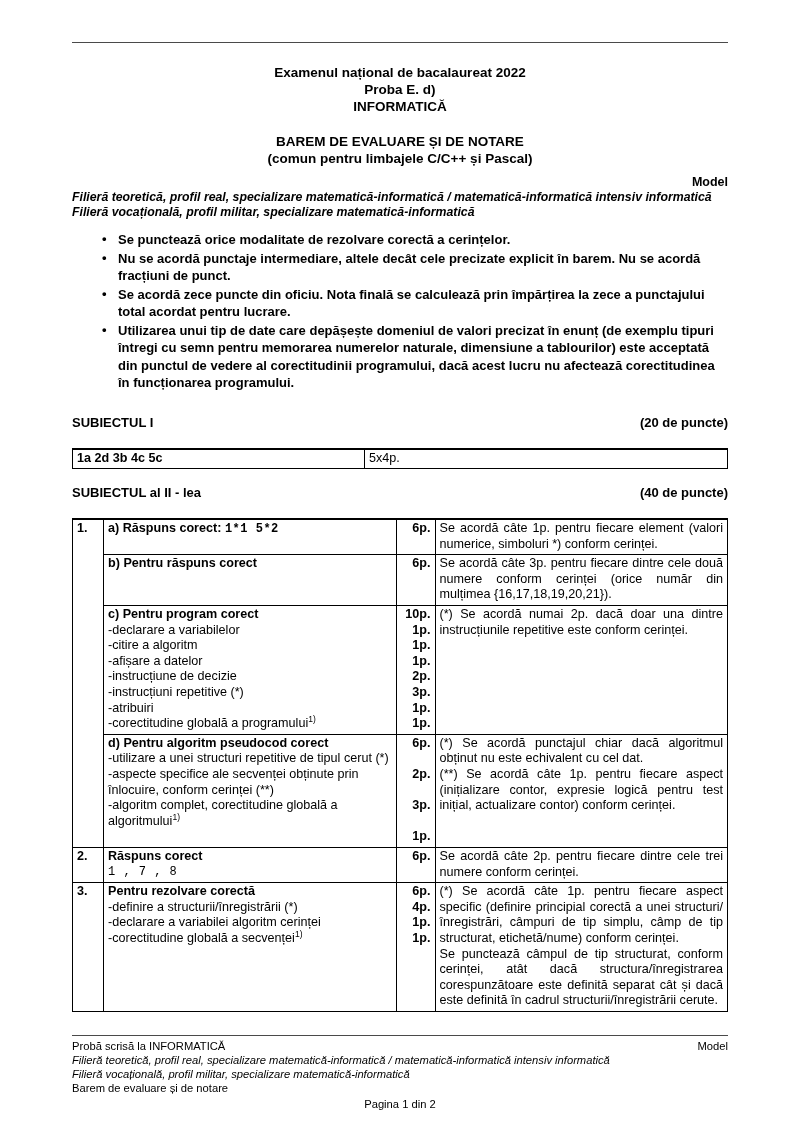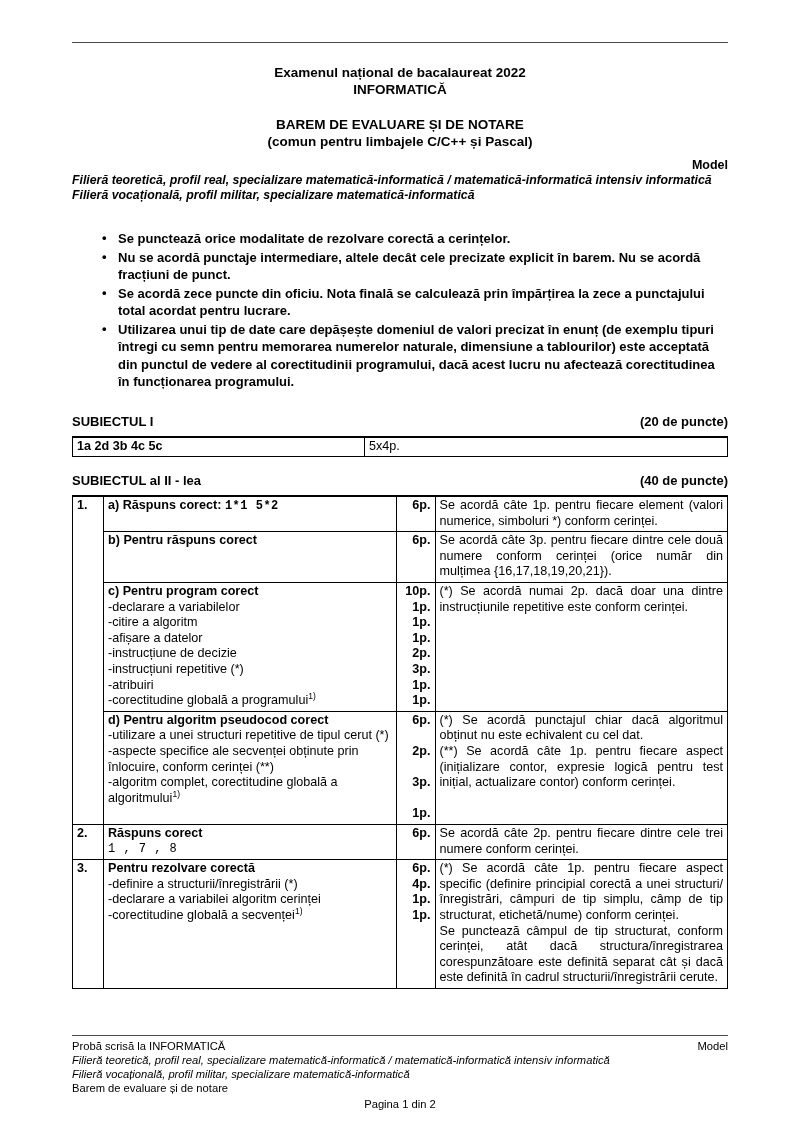--- a/index.html
+++ b/index.html
@@ -67,21 +67,21 @@
   }
   .filiera {
     font-style: italic;
     font-weight: bold;
     font-size: 12.3px;
     line-height: 14.5px;
   }
 
   
   ul.rules {
-    margin: 28px 0 0 0;
+    margin: 12px 0 0 0;
     padding-left: 46px;
     list-style: none;
   }
   ul.rules li {
     position: relative;
     font-weight: bold;
     font-size: 13px;
     line-height: 17.5px;
     margin-bottom: 1px;
     text-align: left;
@@ -96,21 +96,21 @@
 
   
   .subject-head {
     display: flex;
     justify-content: space-between;
     align-items: baseline;
     font-weight: bold;
     font-size: 13px;
     border-bottom: 1.5px solid #000;
     line-height: 16px;
-    padding-bottom: 6px;
+    padding-bottom: 17px;
   }
   .spacer-16 { height: 16px; }
   .spacer-22 { height: 22px; }
 
   
   table.barem {
     border-collapse: collapse;
     width: 656px;
     table-layout: fixed;
     font-size: 12.6px;
@@ -165,20 +165,21 @@
 </head>
 <body>
 
 <div class="page">
   <div class="content">
 
     <hr class="hr-top">
 
     <div class="exam-title">
       <div>Examenul național de bacalaureat 2022</div>
+      <div>Proba E. d)</div>
       <div>INFORMATICĂ</div>
     </div>
 
     <div class="barem-title">
       <div>BAREM DE EVALUARE ȘI DE NOTARE</div>
       <div>(comun pentru limbajele C/C++ și Pascal)</div>
     </div>
 
     <div class="model-line">Model</div>
 

